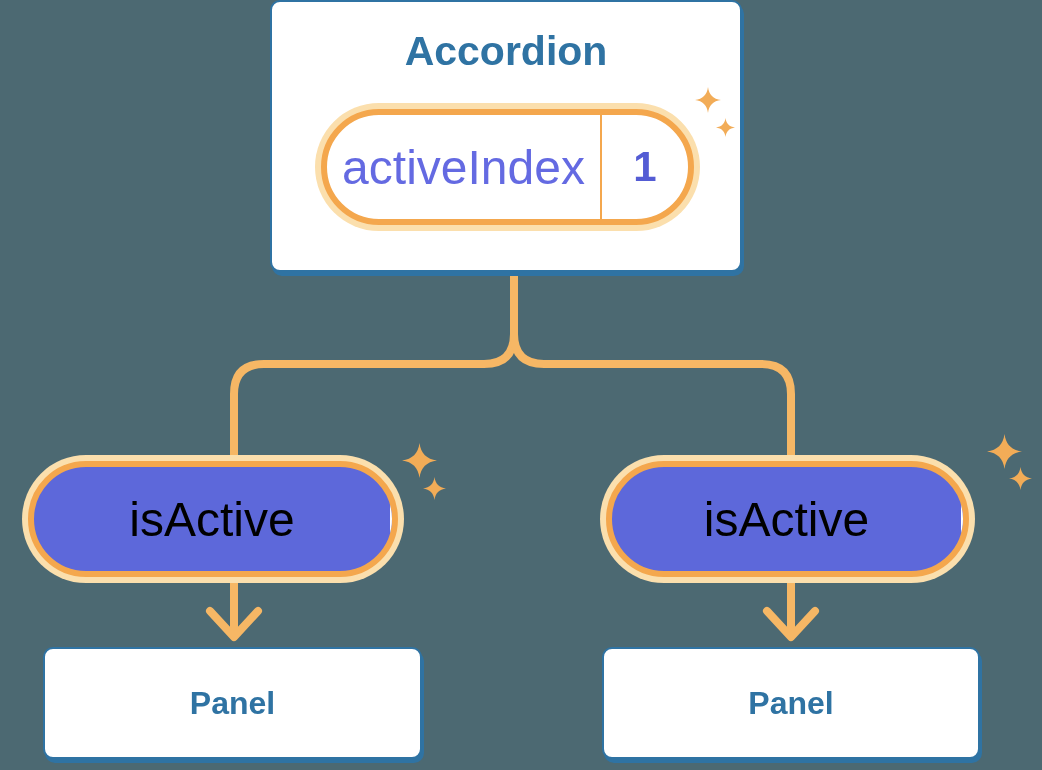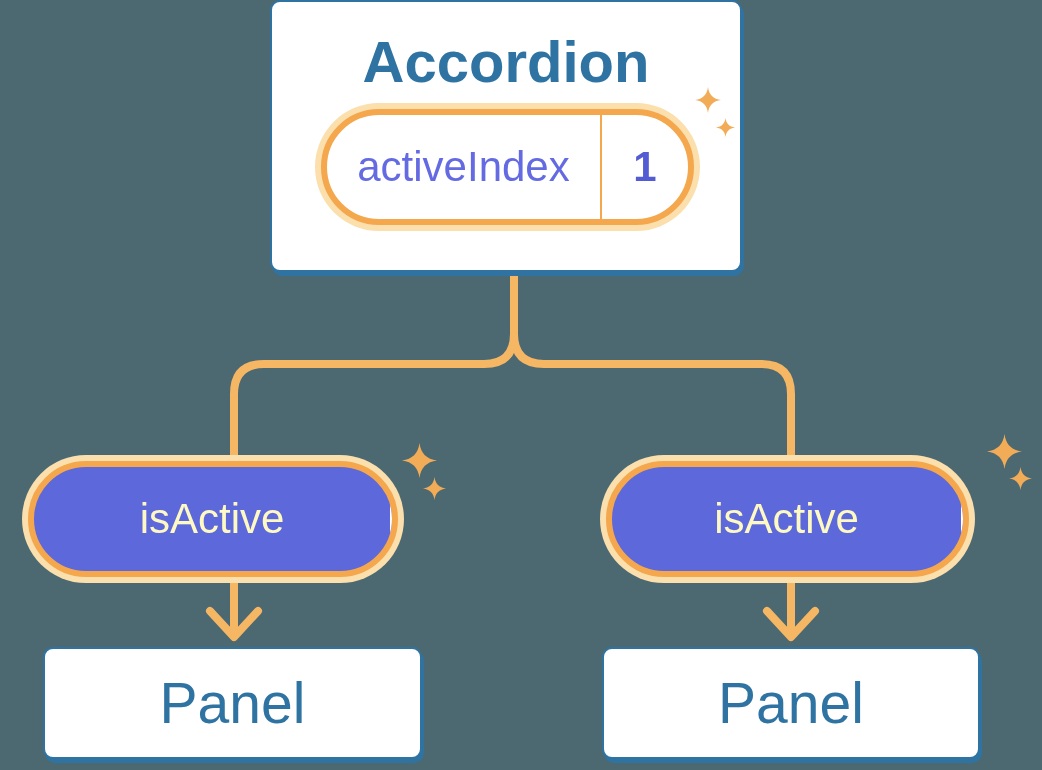--- a/index.html
+++ b/index.html
@@ -21,27 +21,27 @@
     border:2px solid var(--blue);
     border-radius:10px;
     box-shadow:2px 4px 0 var(--blue);
     box-sizing:border-box;
     z-index:1;
   }
   .card-accordion { left:270px; top:0; width:472px; height:272px; }
   .card-title {
     margin-top:26px;
     text-align:center;
-    font-size:58px; font-weight:700;
+    font-size:41px; font-weight:700;
     color:var(--blue);
   }
   .panel-card { display:flex; align-items:center; justify-content:center; }
   .panel-left  { left:43px;  top:647px; width:379px; height:112px; }
   .panel-right { left:602px; top:647px; width:378px; height:112px; }
-  .panel-title { font-size:57px; font-weight:400; color:var(--blue); }
+  .panel-title { font-size:32px; font-weight:700; color:var(--blue); }
 
   
   .pill {
     position:absolute;
     background:var(--halo-orange);
     border-radius:999px;
     padding:6px;
     box-sizing:border-box;
     z-index:2;
   }
@@ -53,29 +53,29 @@
     display:flex;
     overflow:hidden;
   }
   .pill-state { left:315px; top:103px; width:385px; height:128px; }
   .pill-state .pill-ring { background:var(--card-bg); }
   .pill-state .pill-label { color:var(--purple-label); }
   .pill-state .pill-divider { background:var(--ring-orange); }
   .pill-state .pill-value { color:var(--purple-value); width:86px; }
 
   .pill-prop .pill-ring { background:var(--purple); }
-  .pill-prop .pill-label { color:#fef9c3; }
+  .pill-prop .pill-label { color:#000000; }
   .pill-prop .pill-divider { background:#ffffff; }
   .pill-prop .pill-value { color:#ffffff; }
   .pill-prop-left  { left:22px;  top:455px; width:382px; height:128px; }
   .pill-prop-left .pill-value { width:144px; }
   .pill-prop-right { left:600px; top:455px; width:375px; height:128px; }
   .pill-prop-right .pill-value { width:133px; }
 
-  .pill-label { flex:1; display:flex; align-items:center; justify-content:center; font-size:42px; }
+  .pill-label { flex:1; display:flex; align-items:center; justify-content:center; font-size:48px; }
   .pill-divider { width:2px; }
   .pill-value { display:flex; align-items:center; justify-content:center; font-size:42px; font-weight:700; }
 
   
   .sparkle { position:absolute; z-index:3; }
   .sparkle svg { display:block; fill:var(--sparkle); }
   .sp-top-big    { left:695px; top:87px;  width:26px; height:26px; }
   .sp-top-small  { left:716px; top:118px; width:19px; height:19px; }
   .sp-left-big   { left:402px; top:443px; width:35px; height:35px; }
   .sp-left-small { left:423px; top:477px; width:23px; height:23px; }

